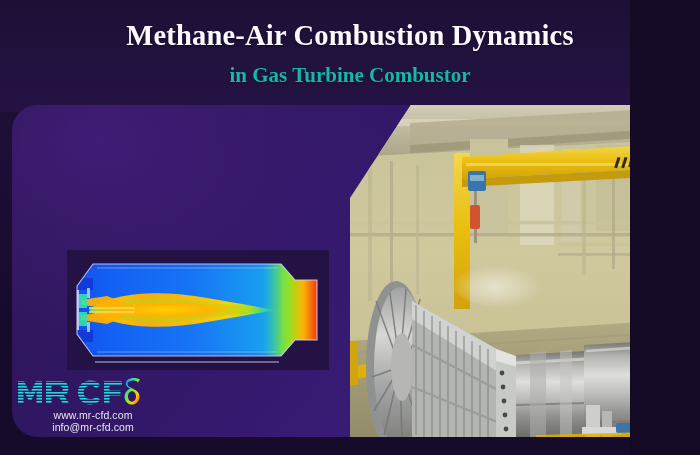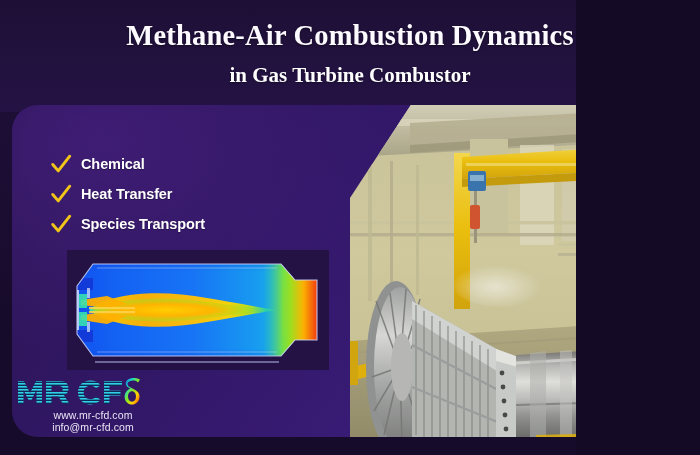--- a/index.html
+++ b/index.html
@@ -2,21 +2,21 @@
 <html><head>
 <meta charset="utf-8">
 <style>
   html,body{margin:0;padding:0;}
   body{
     width:700px;height:455px;overflow:hidden;
     background:#150a26;
     font-family:"Liberation Sans",sans-serif;
     position:relative;
   }
-  #root{position:absolute;inset:0;width:576px;height:455px;overflow:hidden;}
+  #root{position:absolute;inset:0;width:630px;height:455px;overflow:hidden;}
 
   
   .bg-base{
     position:absolute;inset:0;
     background:
       radial-gradient(ellipse 560px 300px at 300px 60px, #2a1350 0%, #1d0e36 55%, #170b2b 100%),
       #150a26;
   }
   .bg-top{
     position:absolute;left:0;top:0;width:700px;height:112px;
@@ -36,21 +36,21 @@
     letter-spacing:.2px;
     color:#fdfbff;
     line-height:1;
     margin:0 0 14px 0;
     text-shadow:0 1px 2px rgba(0,0,0,.45);
   }
   .subtitle{
     font-family:"Liberation Serif",serif;
     font-weight:bold;
     font-size:21px;
-    color:#ffffff;
+    color:#14b8a6;
     line-height:1;
     margin:0;
     text-shadow:0 1px 2px rgba(0,0,0,.4);
   }
 
   
   .panel{
     position:absolute;left:12px;top:105px;width:676px;height:332px;
     border-radius:26px;
     background:
@@ -118,43 +118,20 @@
   <div class="bg-top"></div>
 
   <div class="header">
     <div class="title">Methane-Air Combustion Dynamics</div>
     <div class="subtitle">in Gas Turbine Combustor</div>
   </div>
 
   <div class="panel">
     <div class="panel-glow"></div>
 
-    <div class="checklist">
-
-      <div class="check-row">
-        <svg class="check-icon" viewBox="0 0 24 24">
-          <path d="M3 12.5 L9 19.5 L21.5 3.5" fill="none" stroke="#f0c419" stroke-width="3.2" stroke-linecap="round" stroke-linejoin="round"></path>
-        </svg>
-        <span class="check-label">Chemical</span>
-      </div>
-
-      <div class="check-row">
-        <svg class="check-icon" viewBox="0 0 24 24">
-          <path d="M3 12.5 L9 19.5 L21.5 3.5" fill="none" stroke="#f0c419" stroke-width="3.2" stroke-linecap="round" stroke-linejoin="round"></path>
-        </svg>
-        <span class="check-label">Heat Transfer</span>
-      </div>
-
-      <div class="check-row">
-        <svg class="check-icon" viewBox="0 0 24 24">
-          <path d="M3 12.5 L9 19.5 L21.5 3.5" fill="none" stroke="#f0c419" stroke-width="3.2" stroke-linecap="round" stroke-linejoin="round"></path>
-        </svg>
-        <span class="check-label">Species Transport</span>
-      </div>
-    </div>
 
     <div class="contour-wrap">
       <svg class="contour-svg" viewBox="0 0 262 120" preserveAspectRatio="none">
         <defs>
 
           <linearGradient id="jetAxial" x1="0" y1="0" x2="1" y2="0">
             <stop offset="0.00" stop-color="#19e0c8"></stop>
             <stop offset="0.05" stop-color="#8fe81f"></stop>
             <stop offset="0.12" stop-color="#ffc400"></stop>
             <stop offset="0.30" stop-color="#ffb300"></stop>

